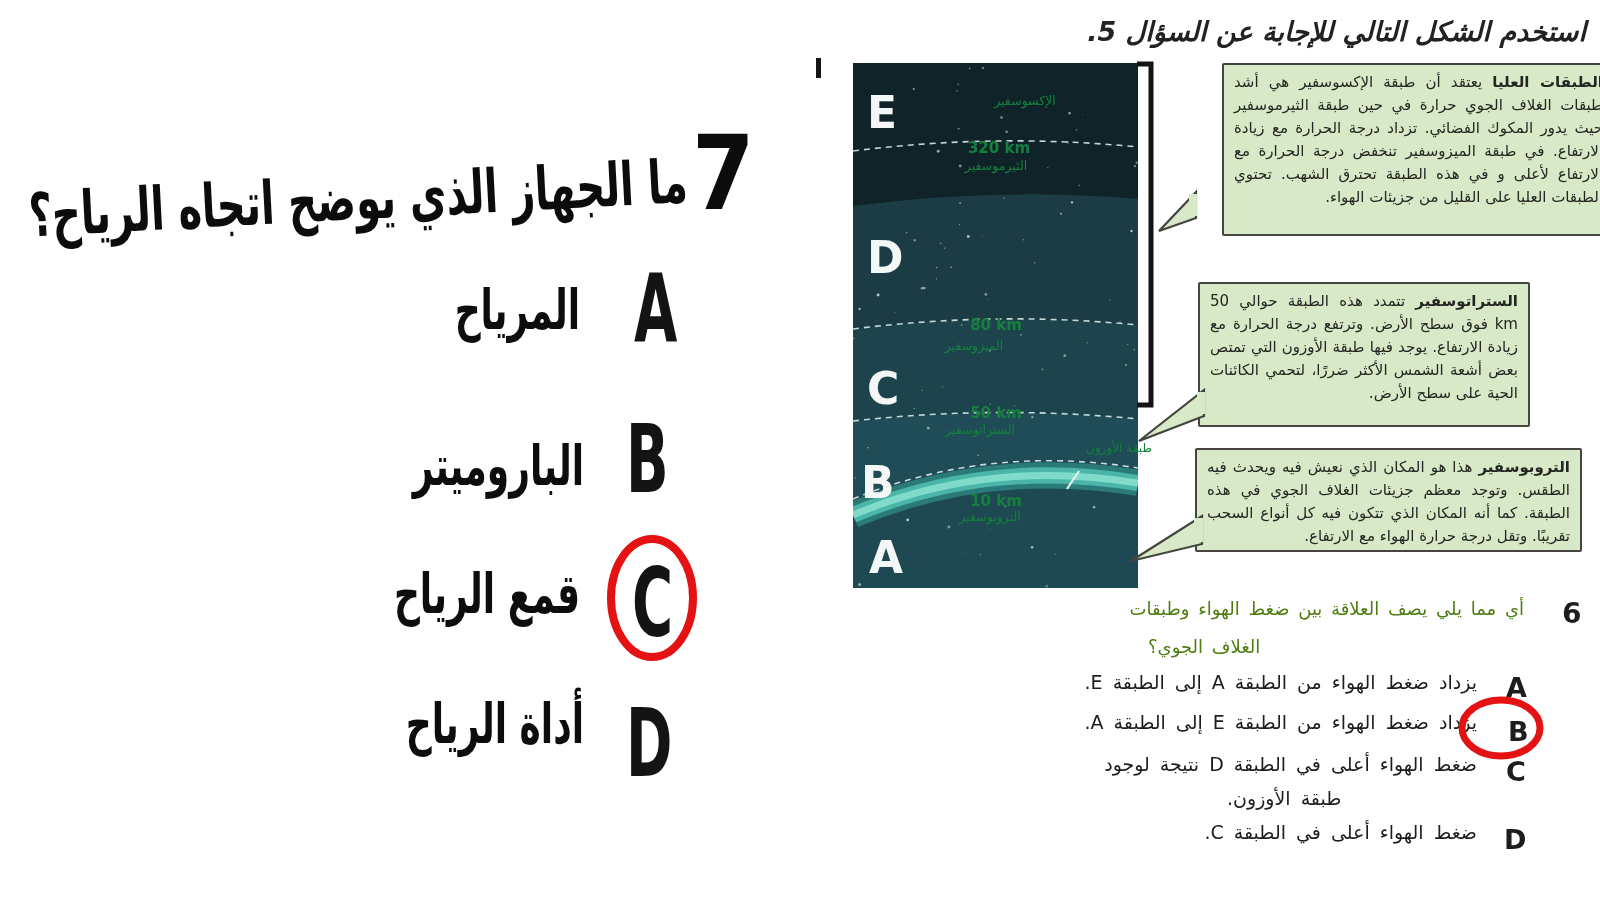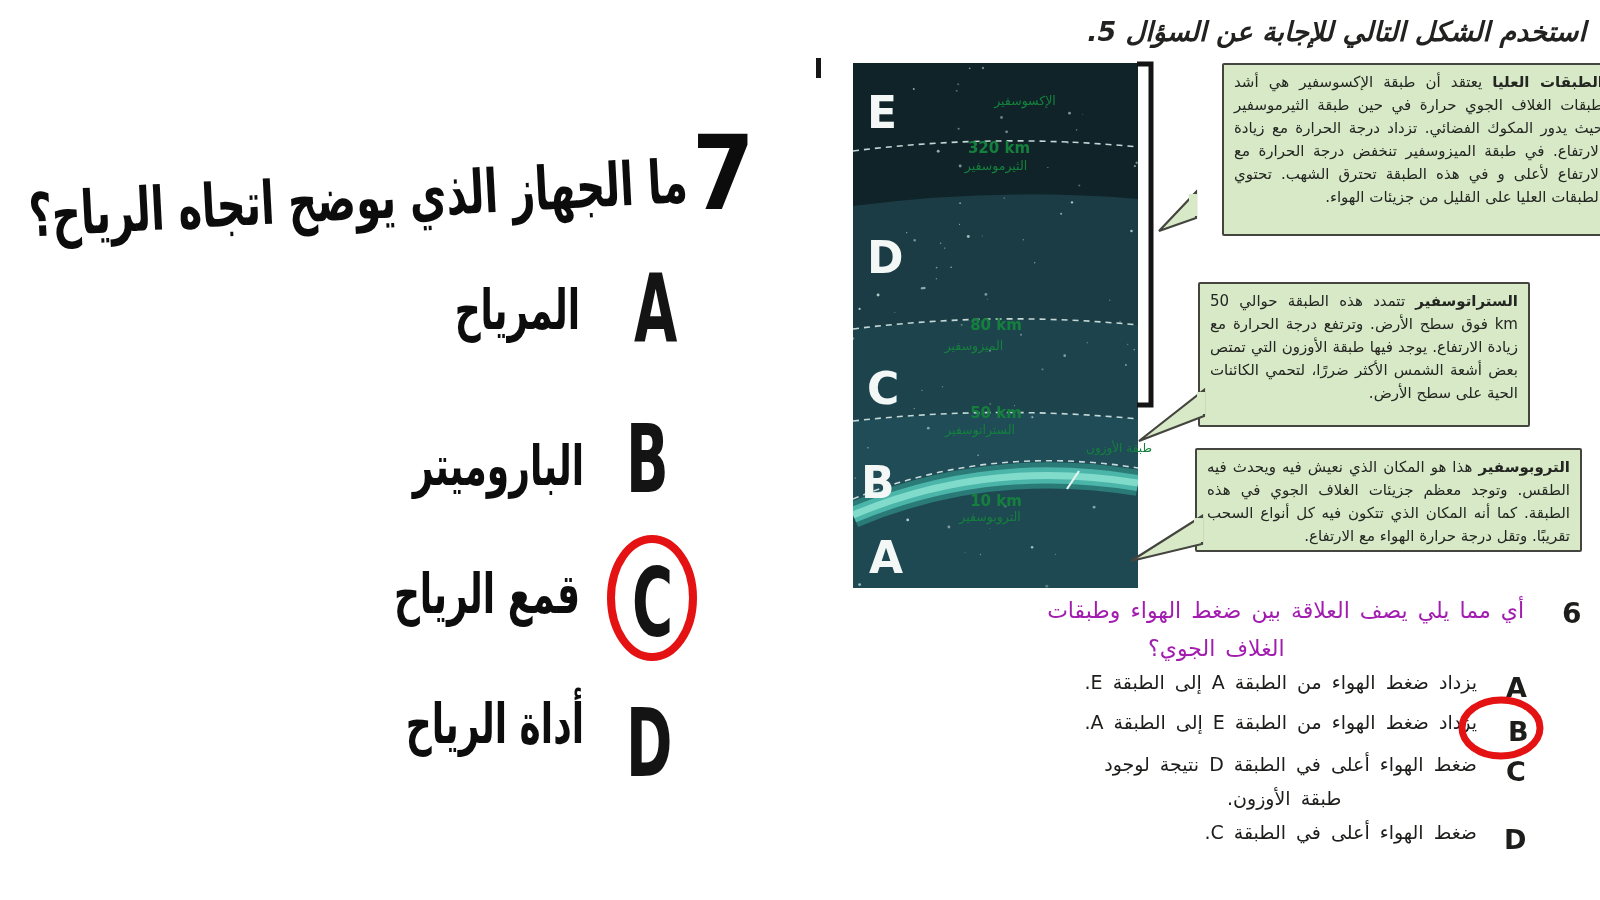--- a/index.html
+++ b/index.html
@@ -17,21 +17,21 @@
   .q7-question { font-size:40px; font-weight:bold; color:#0c0c0c; line-height:1.2;
             transform:rotate(-3deg) scaleY(1.5); transform-origin:top right; }
   .q7-letter { font-size:56px; font-weight:bold; line-height:1; color:#141414;
             transform:scaleY(1.7); transform-origin:top left; }
   .q7-opt { font-size:36px; font-weight:bold; color:#0d0d0d; line-height:1.2;
             transform:scaleY(1.55); transform-origin:top right; }
 
   
   .hdr { font-size:27px; font-weight:bold; font-style:italic; color:#222220; }
   .q6-num { font-size:28px; font-weight:bold; color:#1d1d1b; line-height:1; }
-  .q6-line { font-size:22px; color:#a21caf; line-height:1.2; word-spacing:3px; }
+  .q6-line { font-size:18px; color:#4d7c0f; line-height:1.2; word-spacing:3px; }
   .q6-opt { font-size:19px; color:#1d1d1b; line-height:1.3; word-spacing:4px; }
   .q6-letter { font-size:27px; font-weight:bold; color:#1d1d1b; line-height:1.3; }
 
   
   .diagram { left:853px; top:63px; width:285px; height:525px; }
   .diagram svg { position:absolute; left:0; top:0; }
   .layer-letter { position:absolute; font-size:44px; font-weight:bold; color:#f3f8f7; line-height:1; }
   .dlab { position:absolute; color:#15803d; text-align:right; white-space:nowrap;
           transform:translateX(-50%); }
   .dlab-alt { font-size:15px; font-weight:bold; }

